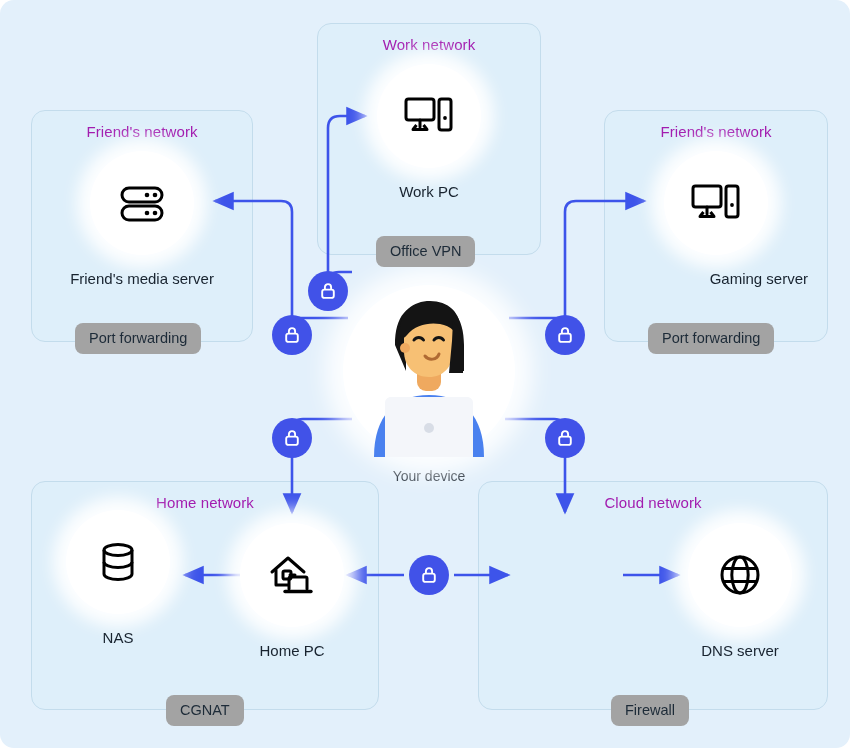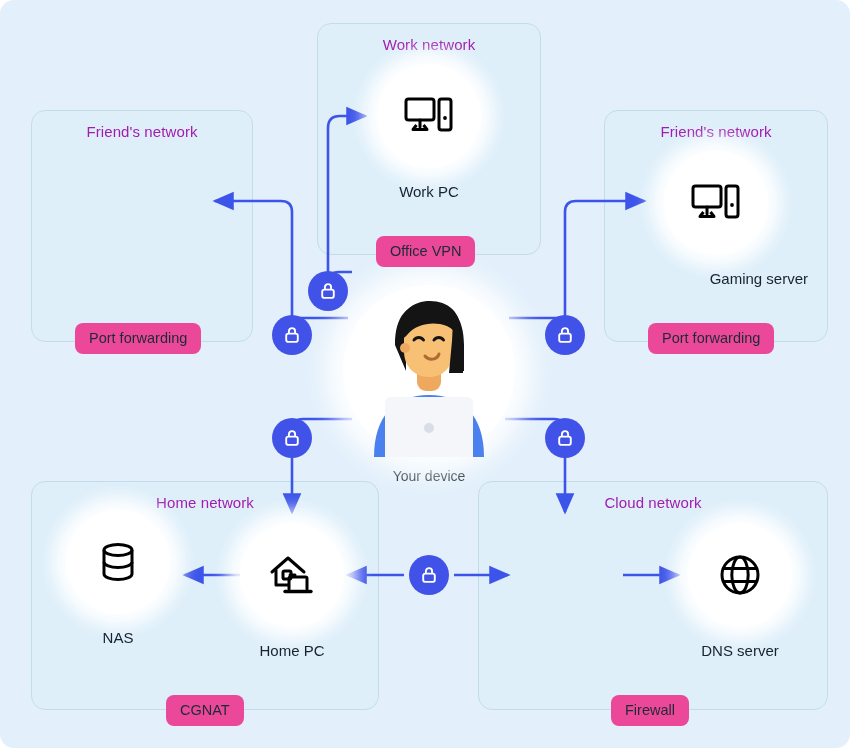--- a/index.html
+++ b/index.html
@@ -65,21 +65,21 @@
     margin-top: 15px;
     font-size: 15px;
     color: #18232f;
     white-space: nowrap;
   }
   .node-icon svg { display: block; }
   
   .chip {
     position: absolute;
     z-index: 4;
-    background: #ec4899;
+    background: #a3a3a3;
     color: #1d2b38;
     font-size: 14.5px;
     border-radius: 8px;
     padding: 7px 14px 8px;
     white-space: nowrap;
   }
   
   .lock {
     position: absolute;
     z-index: 5;
@@ -163,20 +163,35 @@
   </div>
 
   <div class="panel" style="left:31px; top:481px; width:348px; height:229px;">
     <div class="panel-title" style="top:12px;">Home network</div>
   </div>
 
   <div class="panel" style="left:478px; top:481px; width:350px; height:229px;">
     <div class="panel-title" style="top:12px;">Cloud network</div>
   </div>
 
+  <div class="node" style="left:90px; top:151px; width:104px;">
+    <div class="node-circle">
+      <span class="node-icon">
+        <svg width="56" height="56" viewBox="0 0 56 56" fill="none" stroke="#000" stroke-width="3">
+          <rect x="8" y="13" width="40" height="14" rx="7"></rect>
+          <rect x="8" y="31" width="40" height="14" rx="7"></rect>
+          <circle cx="33" cy="20" r="2.3" fill="#000" stroke="none"></circle>
+          <circle cx="41" cy="20" r="2.3" fill="#000" stroke="none"></circle>
+          <circle cx="33" cy="38" r="2.3" fill="#000" stroke="none"></circle>
+          <circle cx="41" cy="38" r="2.3" fill="#000" stroke="none"></circle>
+        </svg>
+      </span>
+    </div>
+    <div class="node-label" style="margin-left:-40px; width:184px;">Friend's media server</div>
+  </div>
 
   <div class="node" style="left:377px; top:64px; width:104px;">
     <div class="node-circle">
       <span class="node-icon">
         <svg width="58" height="58" viewBox="0 0 58 58" fill="none" stroke="#000" stroke-width="3" stroke-linejoin="round">
           <rect x="6" y="12" width="28" height="21" rx="2.5"></rect>
           <path d="M20,33 L20,40 M13,42.5 L27,42.5" stroke-linecap="round"></path>
           <path d="M13,42.5 L16.5,38 M27,42.5 L23.5,38"></path>
           <rect x="39" y="12" width="12" height="31" rx="2.5"></rect>
           <circle cx="45" cy="31" r="1.9" fill="#000" stroke="none"></circle>

